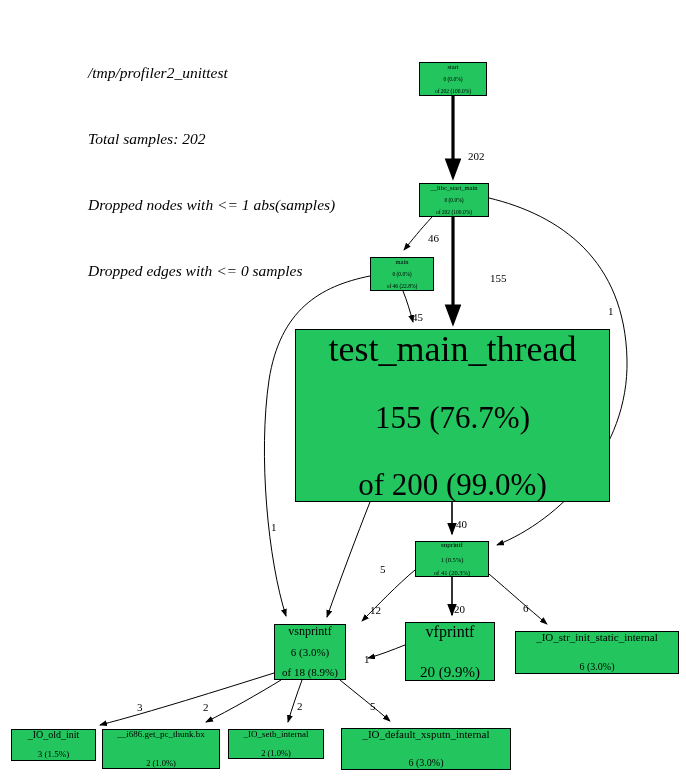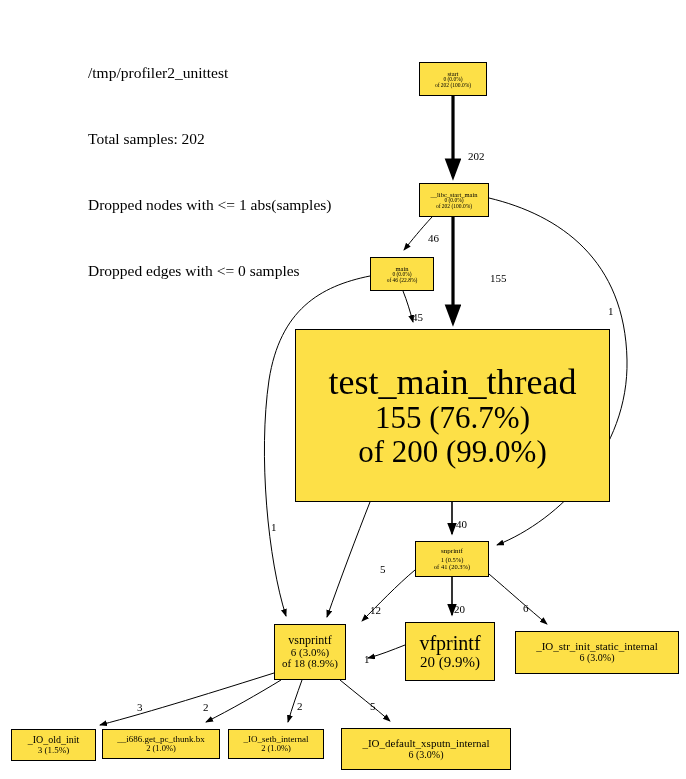--- a/index.html
+++ b/index.html
@@ -29,32 +29,33 @@
     pointer-events: none;
   }
   .header {
     position: absolute;
     left: 88px;
     top: 18px;
     font-family: "Liberation Serif", serif;
     font-size: 15.5px;
     line-height: 22px;
     white-space: pre;
+    font-style: italic;
   }
   .header div { white-space: pre; }
   .node {
     position: absolute;
     box-sizing: border-box;
     border: 1px solid #000000;
-    background: #fde047;
+    background: #22c55e;
     text-align: center;
     font-family: "Liberation Serif", serif;
     display: flex;
     flex-direction: column;
-    justify-content: center;
+    justify-content: space-between;
     align-items: center;
     overflow: hidden;
   }
   .node .l1, .node .l2, .node .l3 {
     display: block;
     white-space: nowrap;
     line-height: 1.08;
   }
   .edge-label {
     position: absolute;
@@ -144,32 +145,32 @@
         <span class="l1" style="font-size: 7px;">snprintf</span>
         <span class="l2" style="font-size: 6.5px;">1 (0.5%)</span>
         <span class="l3" style="font-size: 6.5px;">of 41 (20.3%)</span>
       </div>
       <div class="node" style="left: 274px; top: 624px; width: 72px; height: 56px;">
         <span class="l1" style="font-size: 12px;">vsnprintf</span>
         <span class="l2" style="font-size: 11px;">6 (3.0%)</span>
         <span class="l3" style="font-size: 11px;">of 18 (8.9%)</span>
       </div>
       <div class="node" style="left: 405px; top: 622px; width: 90px; height: 59px;">
-        <span class="l1" style="font-size: 20px;">vfprintf</span>
+        <span class="l1" style="font-size: 16px;">vfprintf</span>
         <span class="l2" style="font-size: 15px;">20 (9.9%)</span>
       </div>
       <div class="node" style="left: 515px; top: 631px; width: 164px; height: 43px;">
         <span class="l1" style="font-size: 11px;">_IO_str_init_static_internal</span>
         <span class="l2" style="font-size: 10px;">6 (3.0%)</span>
       </div>
       <div class="node" style="left: 11px; top: 729px; width: 85px; height: 32px;">
         <span class="l1" style="font-size: 10px;">_IO_old_init</span>
         <span class="l2" style="font-size: 9px;">3 (1.5%)</span>
       </div>
-      <div class="node" style="left: 102px; top: 729px; width: 118px; height: 30px;">
+      <div class="node" style="left: 102px; top: 729px; width: 118px; height: 40px;">
         <span class="l1" style="font-size: 9px;">__i686.get_pc_thunk.bx</span>
         <span class="l2" style="font-size: 8.5px;">2 (1.0%)</span>
       </div>
       <div class="node" style="left: 228px; top: 729px; width: 96px; height: 30px;">
         <span class="l1" style="font-size: 9px;">_IO_setb_internal</span>
         <span class="l2" style="font-size: 8.5px;">2 (1.0%)</span>
       </div>
       <div class="node" style="left: 341px; top: 728px; width: 170px; height: 42px;">
         <span class="l1" style="font-size: 11px;">_IO_default_xsputn_internal</span>
         <span class="l2" style="font-size: 10px;">6 (3.0%)</span>

